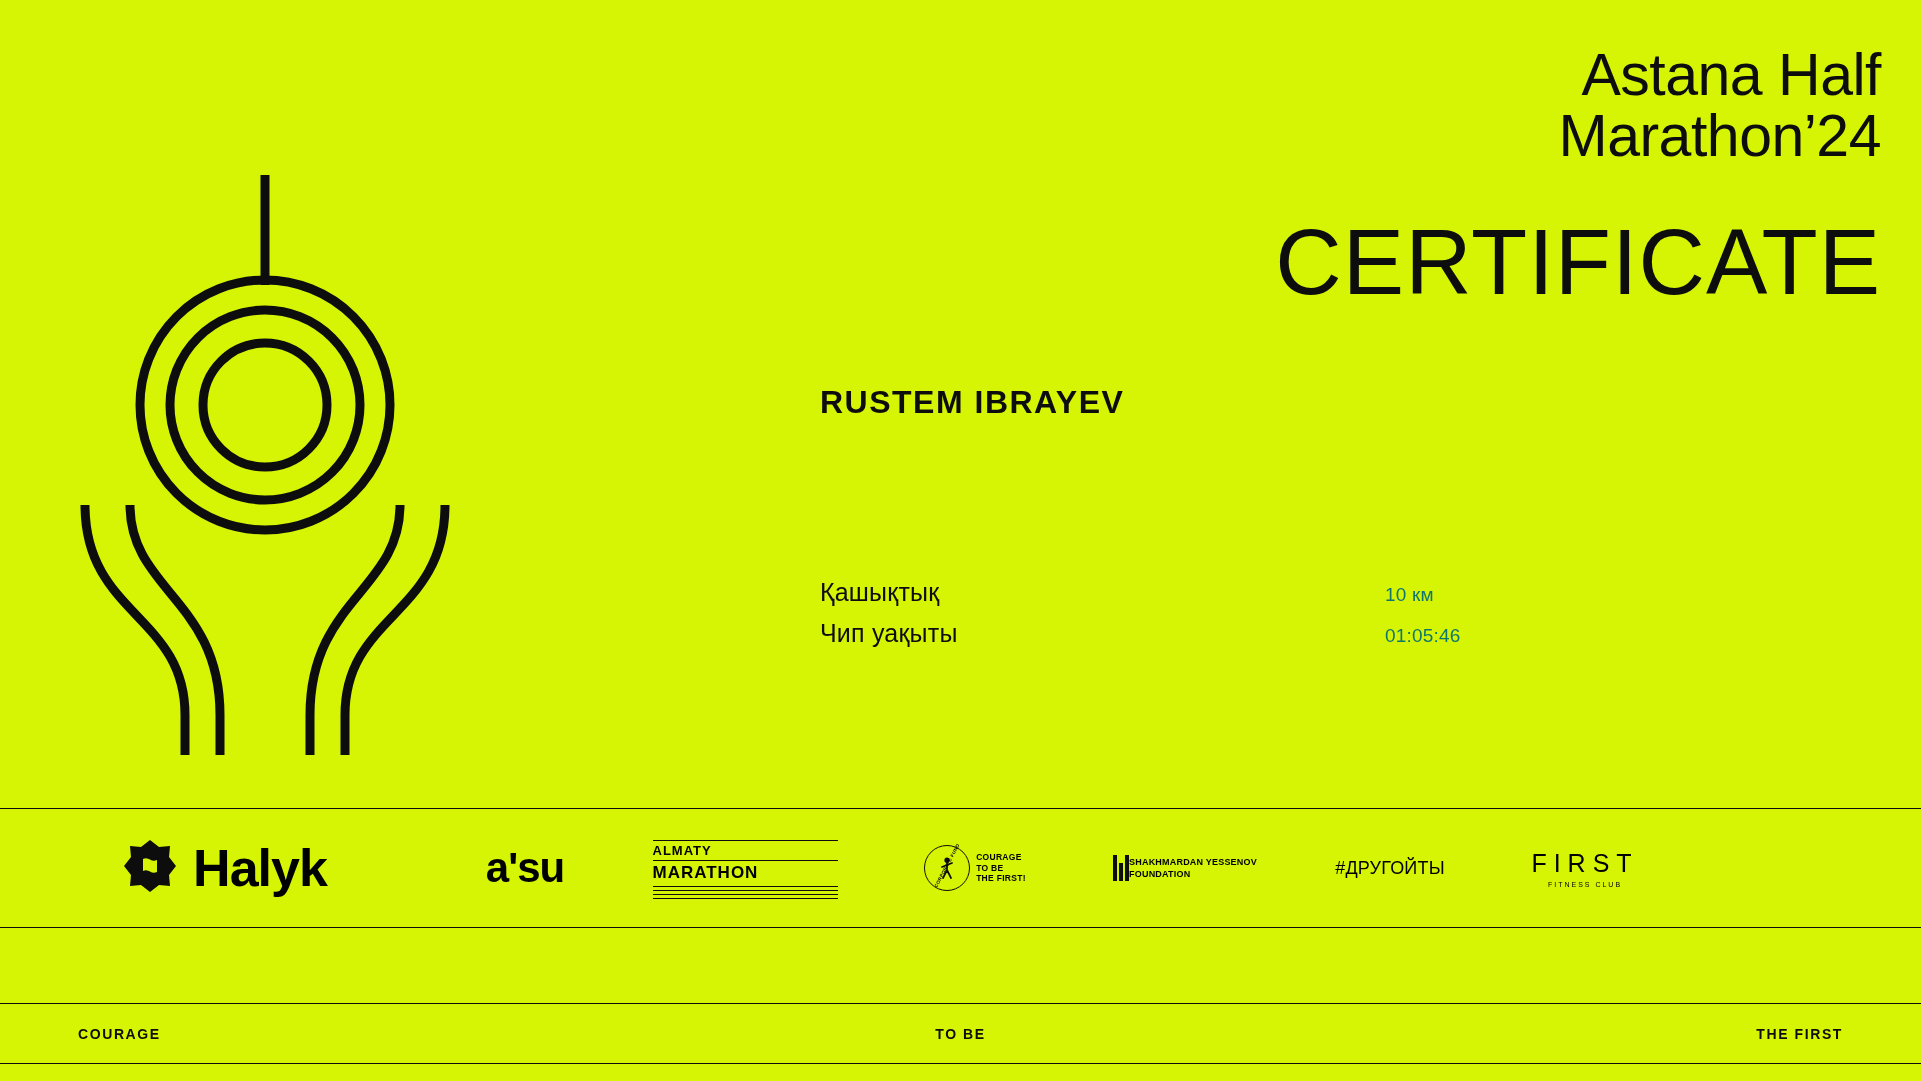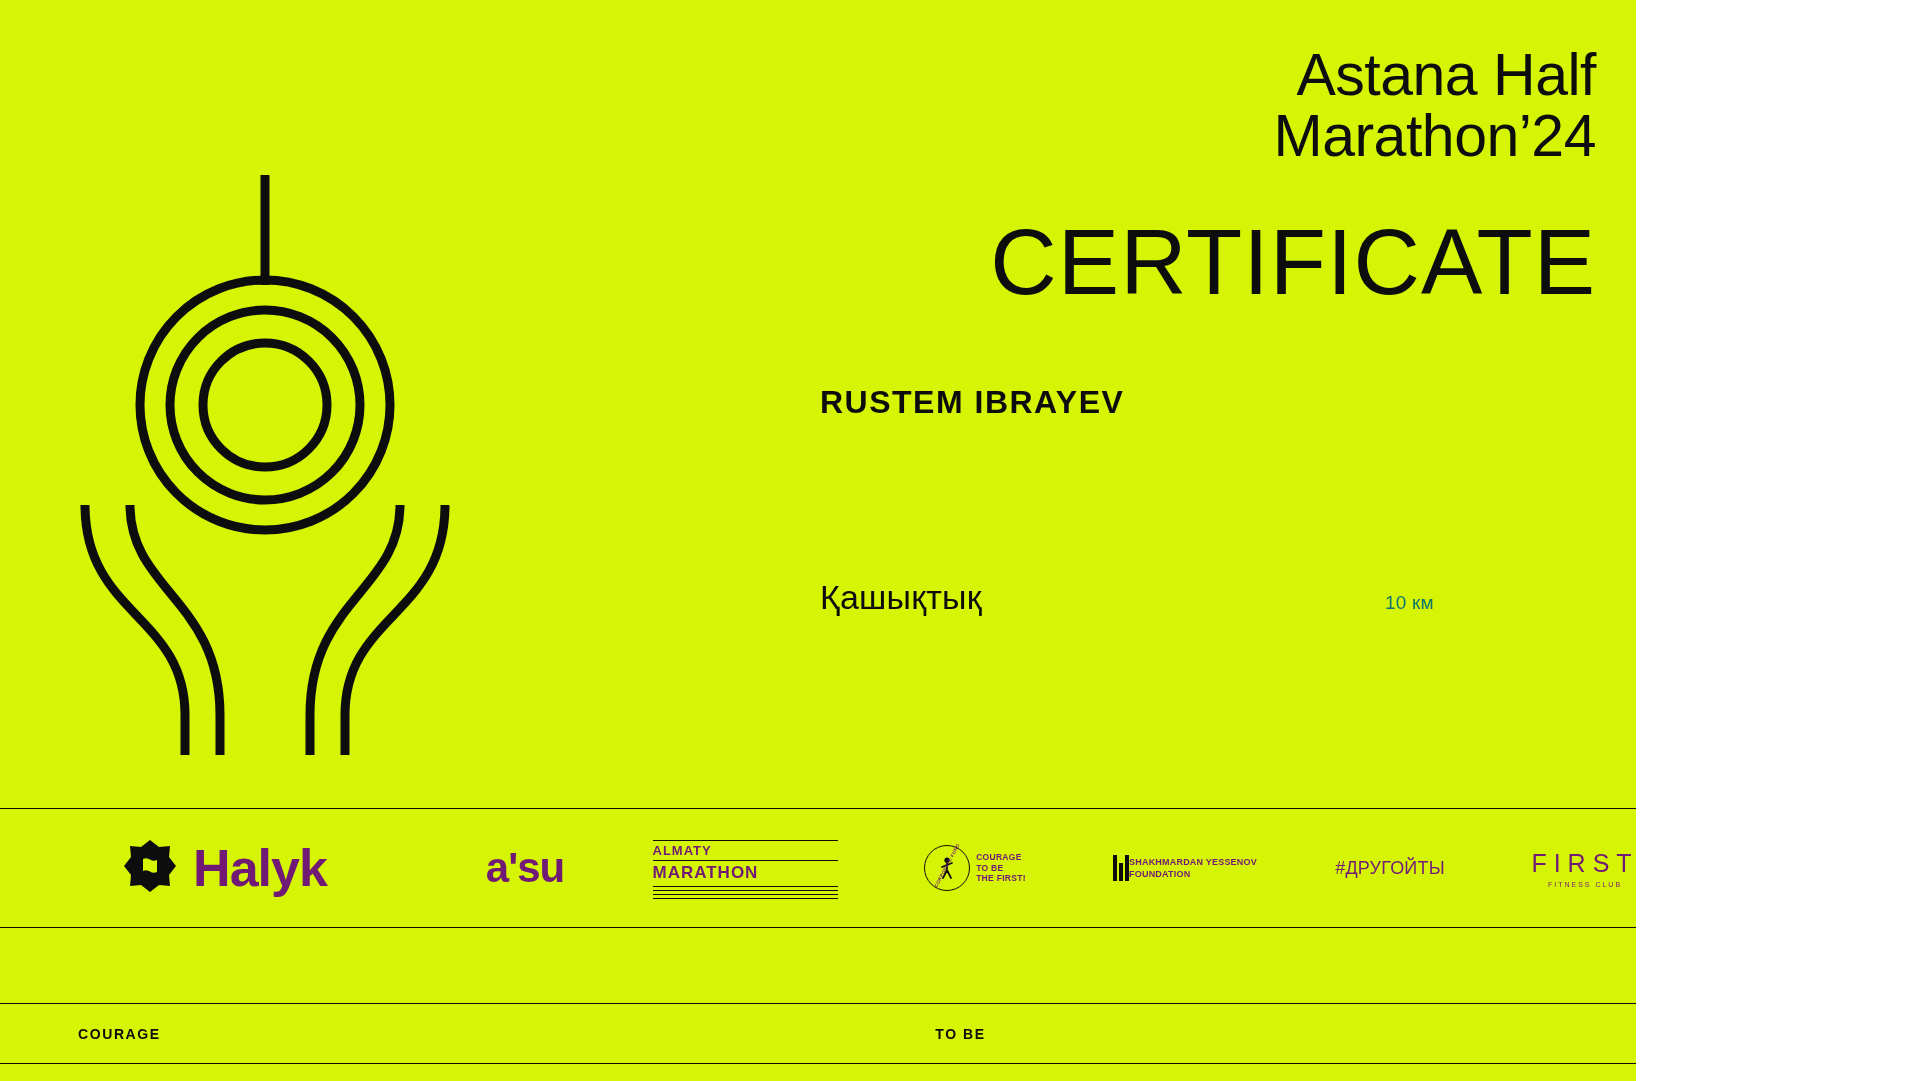--- a/index.html
+++ b/index.html
@@ -8,21 +8,21 @@
     background: #ffffff;
   }
   body {
     width: 1921px;
     height: 1081px;
     overflow: hidden;
     font-family: "Liberation Sans", sans-serif;
   }
   .certificate {
     position: relative;
-    width: 1636px;
+    width: 1921px;
     height: 1081px;
     background: #d6f505;
     overflow: hidden;
   }
 
   
   .event-title {
     position: absolute;
     right: 40px;
     top: 45px;
@@ -61,21 +61,21 @@
     top: 578px;
     width: 880px;
   }
   .stat-row {
     display: flex;
     align-items: baseline;
     margin-bottom: 12px;
   }
   .stat-label {
     width: 565px;
-    font-size: 34px;
+    font-size: 25px;
     color: #0d0d0d;
     letter-spacing: 0.2px;
   }
   .stat-value {
     font-size: 19px;
     color: #0f766e;
     letter-spacing: 0.2px;
   }
 
   
@@ -107,21 +107,21 @@
     top: 809px;
     width: 1921px;
     height: 118px;
     display: flex;
     align-items: center;
   }
   .sponsor {
     display: flex;
     align-items: center;
     justify-content: center;
-    color: #701a75;
+    color: #000000;
   }
   .sp-halyk   { width: 330px; margin-left: 60px; }
   .sp-asu     { width: 150px; margin-left: 60px; }
   .sp-almaty  { width: 210px; margin-left: 40px; }
   .sp-courage { width: 150px; margin-left: 50px; }
   .sp-shakh   { width: 190px; margin-left: 40px; }
   .sp-drugoi  { width: 160px; margin-left: 30px; }
   .sp-krida   { width: 170px; margin-left: 30px; }
 
   .halyk-wrap { display: flex; align-items: center; gap: 16px; }
@@ -207,20 +207,24 @@
   <div class="event-title">Astana Half
 Marathon’24</div>
   <div class="cert-word">CERTIFICATE</div>
 
   <div class="runner-name">RUSTEM IBRAYEV</div>
 
   <div class="stats">
     <div class="stat-row">
       <div class="stat-label">Қашықтық</div>
       <div class="stat-value">10 км</div>
+    </div>
+    <div class="stat-row">
+      <div class="stat-label">Чип уақыты</div>
+      <div class="stat-value">01:05:46</div>
     </div>
   </div>
 
   <div class="rule rule-1"></div>
   <div class="rule rule-2"></div>
   <div class="rule rule-3"></div>
   <div class="rule rule-4"></div>
 
   <div class="sponsors">
 

